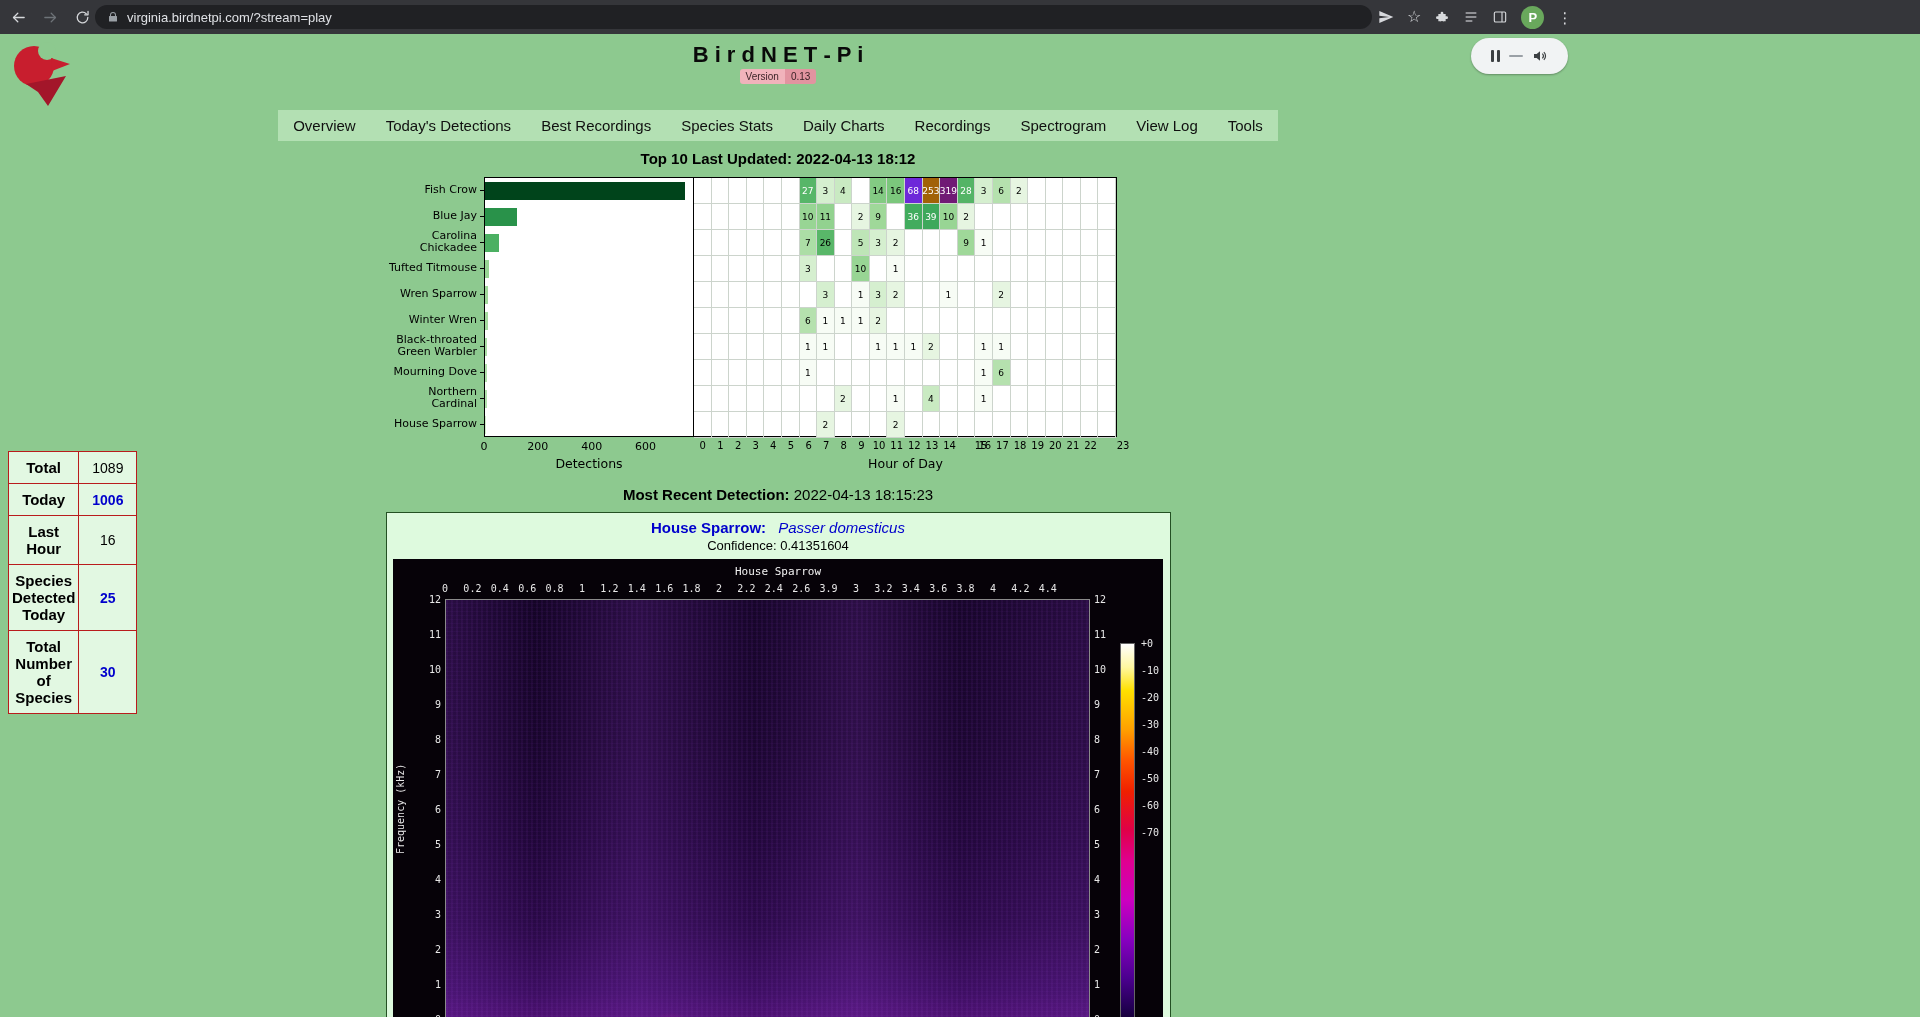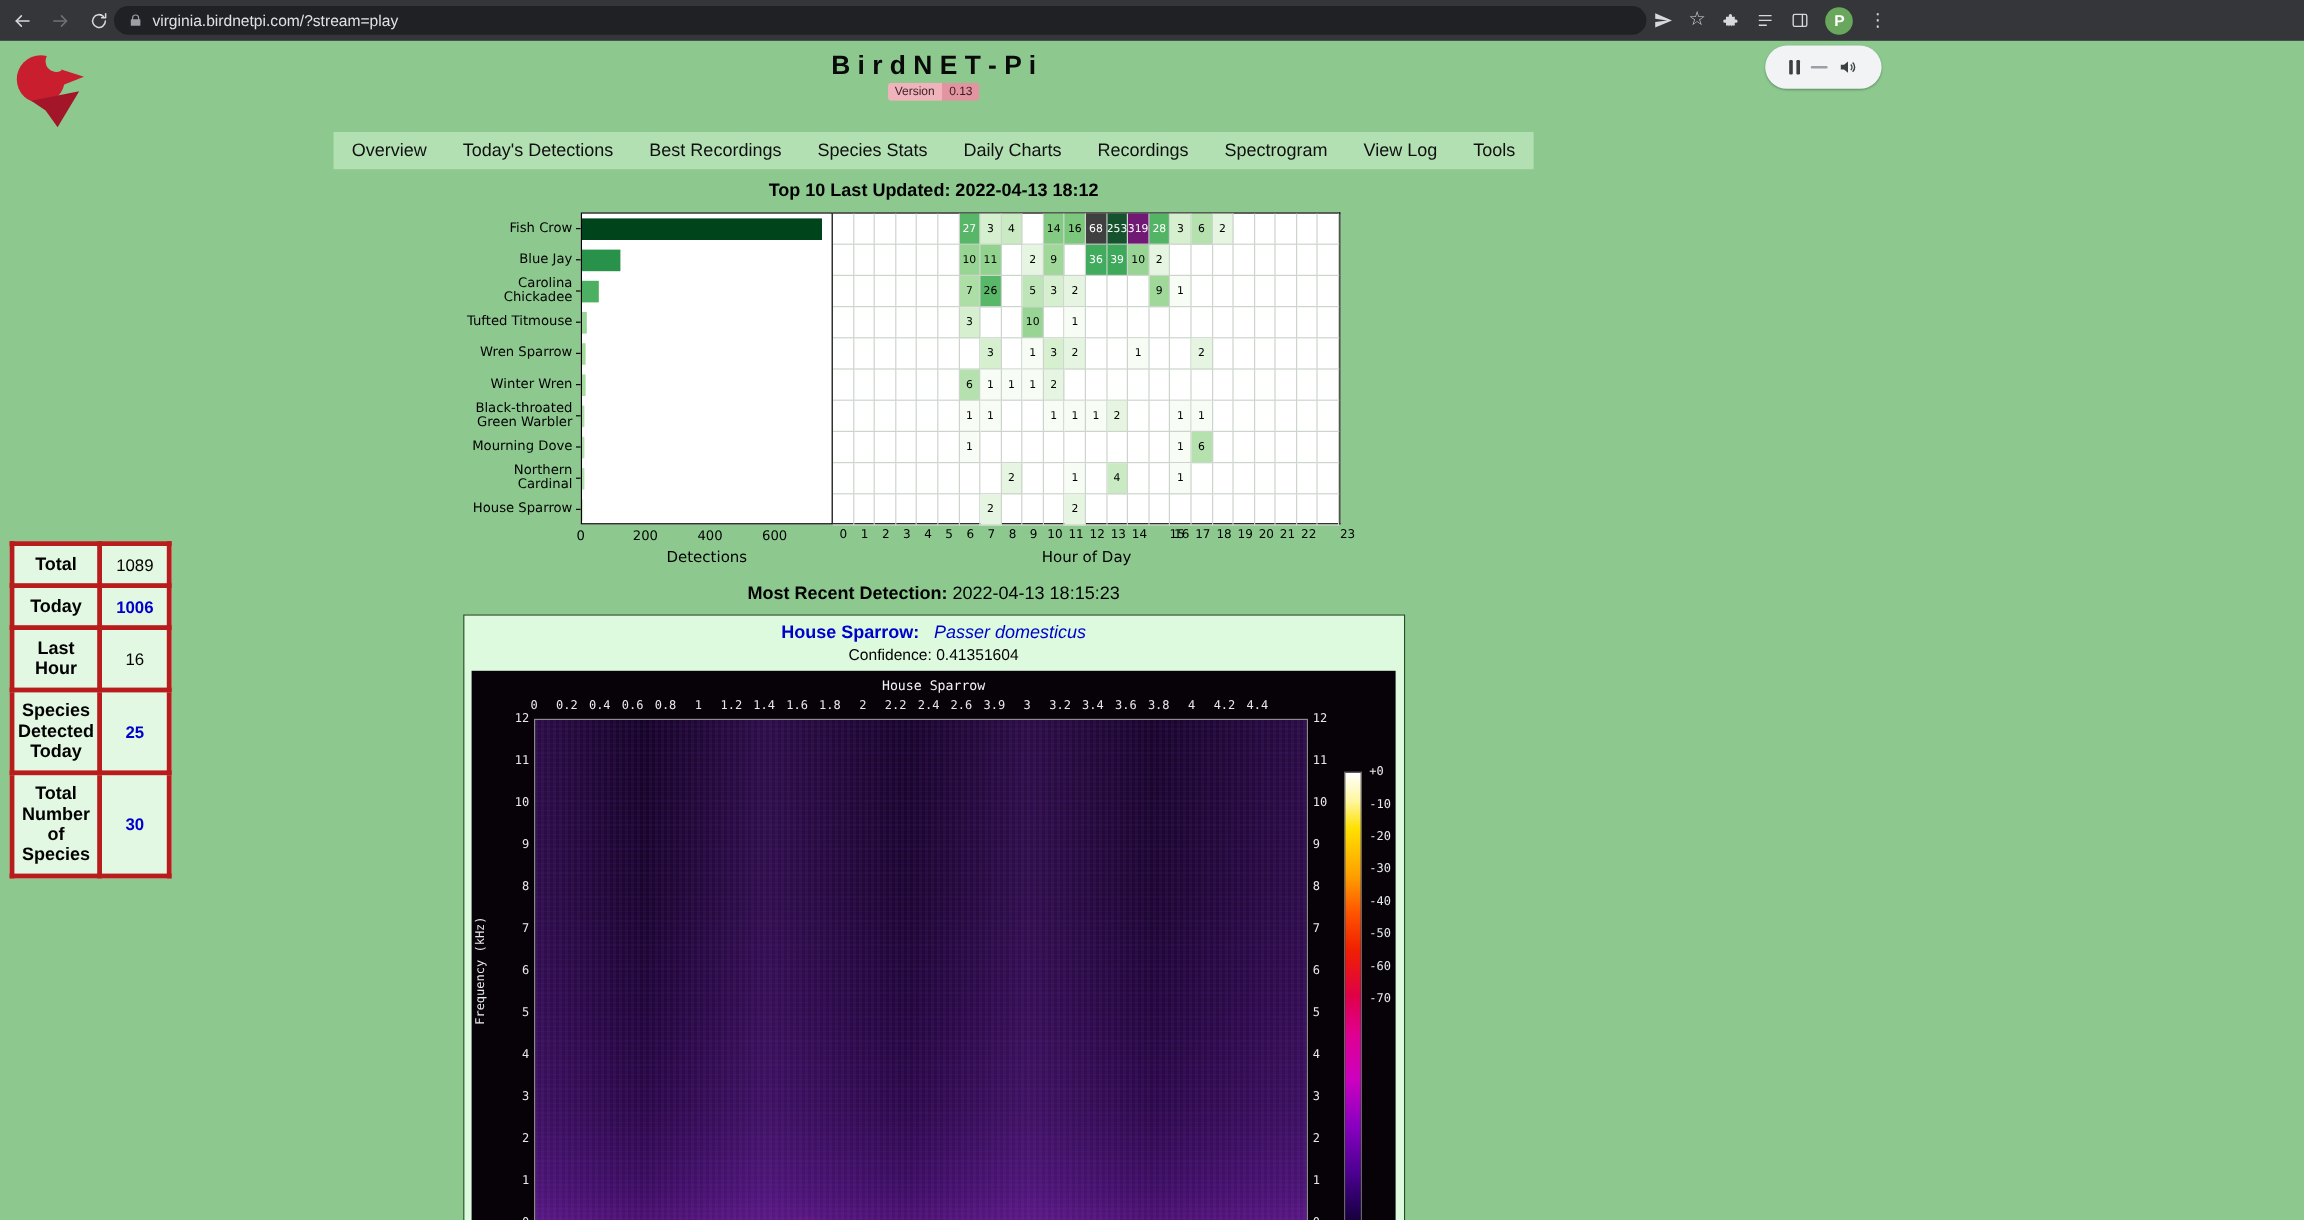--- a/index.html
+++ b/index.html
@@ -56,21 +56,21 @@
 .fig-barticks span,.fig-hourticks span{position:absolute;top:3px;transform:translateX(-50%);}
 .fig-axis{text-align:center;font-size:12.5px;color:#000;padding-top:3px;}
 .fig-axis.det{grid-column:2;grid-row:3;}
 .fig-axis.hr{grid-column:3;grid-row:3;}
 
 .h-recent{margin-top:13px;text-align:center;font-size:15px;color:#000;}
 .h-recent b{font-weight:bold;}
 
 
 .stats{position:absolute;left:8px;top:451px;border-collapse:collapse;background:#e2f8e2;}
-.stats th,.stats td{border:4px solid #b91c1c;padding:7px 3px;text-align:center;vertical-align:middle;}
+.stats th,.stats td{border:1px solid #b91c1c;padding:7px 3px;text-align:center;vertical-align:middle;}
 .stats th{width:70px;font-size:15px;font-weight:bold;color:#000;}
 .stats td{width:58px;font-size:14px;color:#000;}
 .stats td.link{color:#0000cc;font-weight:bold;cursor:pointer;}
 
 
 .panel{width:785px;height:560px;margin:9px auto 0;background:#defade;border:1px solid #235023;text-align:center;padding-top:6px;}
 .det-line{font-size:15px;}
 .det-common{color:#0000cc;font-weight:bold;cursor:pointer;}
 .det-sci{color:#0000cc;font-style:italic;cursor:pointer;margin-left:8px;}
 .det-conf{font-size:13px;margin-top:2px;color:#000;}
@@ -248,22 +248,22 @@
         <div class="heat-cell"></div>
         <div class="heat-cell"></div>
         <div class="heat-cell"></div>
         <div class="heat-cell"></div>
         <div class="heat-cell" style="background: rgb(87, 182, 104); color: rgb(255, 255, 255);">27</div>
         <div class="heat-cell" style="background: rgb(213, 239, 207);">3</div>
         <div class="heat-cell" style="background: rgb(201, 234, 194);">4</div>
         <div class="heat-cell"></div>
         <div class="heat-cell" style="background: rgb(131, 203, 131);">14</div>
         <div class="heat-cell" style="background: rgb(123, 199, 124);">16</div>
-        <div class="heat-cell" style="background: #404040; color: rgb(255, 255, 255);">68</div>
-        <div class="heat-cell" style="background: #14532d; color: rgb(255, 255, 255);">253</div>
+        <div class="heat-cell" style="background: #6d28d9; color: rgb(255, 255, 255);">68</div>
+        <div class="heat-cell" style="background: #a16207; color: rgb(255, 255, 255);">253</div>
         <div class="heat-cell" style="background: #701a75; color: rgb(255, 255, 255);">319</div>
         <div class="heat-cell" style="background: rgb(84, 180, 102); color: rgb(255, 255, 255);">28</div>
         <div class="heat-cell" style="background: rgb(213, 239, 207);">3</div>
         <div class="heat-cell" style="background: rgb(181, 225, 174);">6</div>
         <div class="heat-cell" style="background: rgb(230, 245, 225);">2</div>
         <div class="heat-cell"></div>
         <div class="heat-cell"></div>
         <div class="heat-cell"></div>
         <div class="heat-cell"></div>
         <div class="heat-cell"></div>

